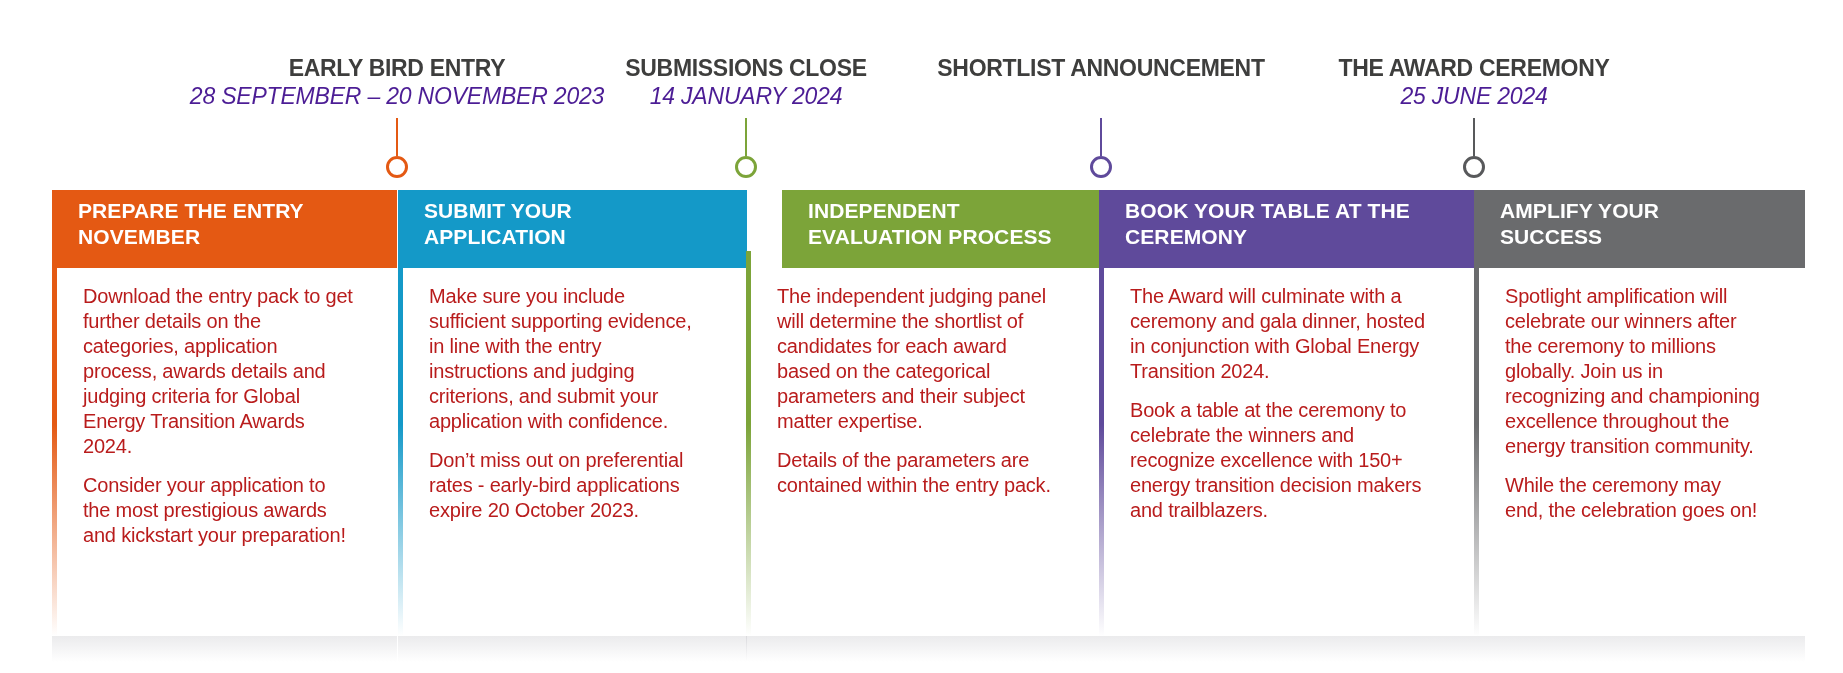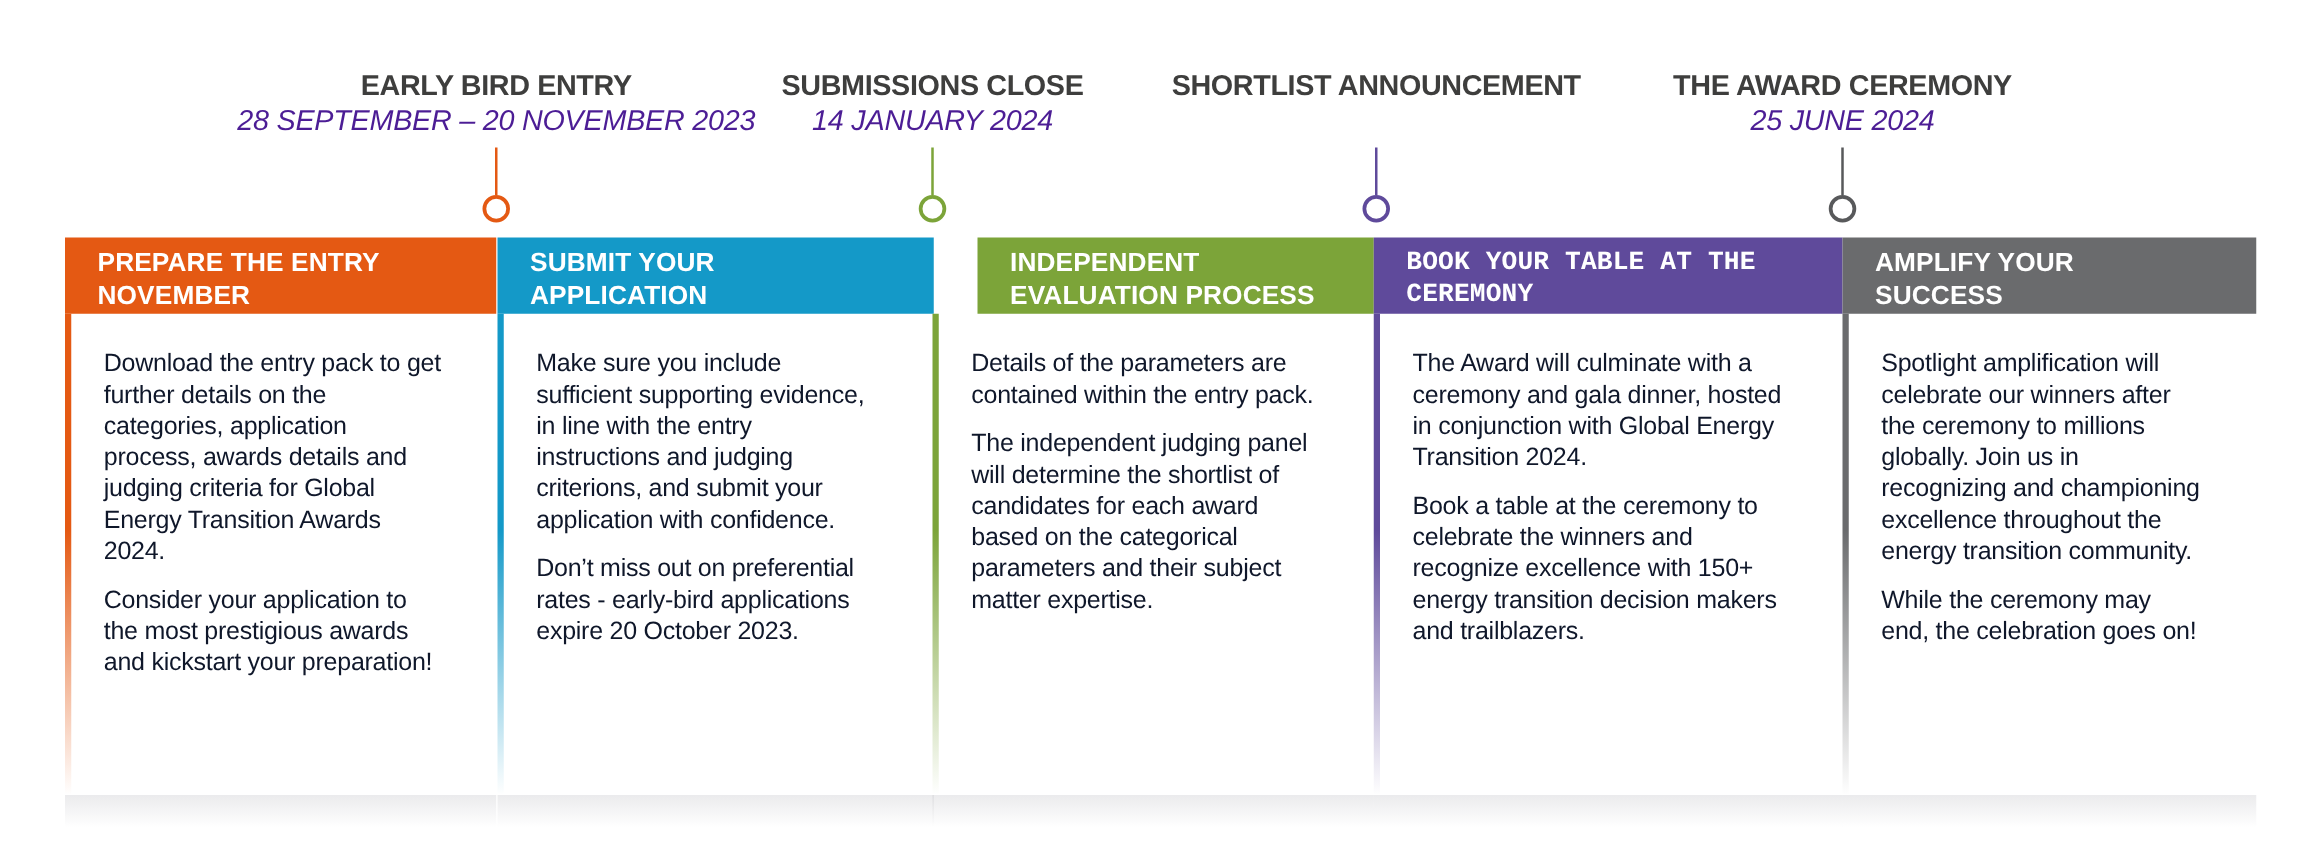--- a/index.html
+++ b/index.html
@@ -43,35 +43,35 @@
 
   
   .col{position:absolute;top:190px;height:472px;}
   .col1{left:52px;width:345px;}
   .col2{left:398px;width:349px;}
   .col3{left:746px;width:353px;}
   .col4{left:1099px;width:375px;}
   .col5{left:1474px;width:331px;}
 
   .hdr{
-    height:61px;box-sizing:border-box;
+    height:78px;box-sizing:border-box;
     padding:8px 18px 0 26px;
     color:#ffffff;font-weight:bold;font-size:21px;line-height:26px;
     letter-spacing:0.1px;
   }
   .col1 .hdr{background:var(--c1);}
   .col2 .hdr{background:var(--c2);}
   .col3 .hdr{background:var(--c3);margin-left:36px;}
-  .col4 .hdr{background:var(--c4);font-family:Liberation Mono, monospace;}
+  .col4 .hdr{background:var(--c4);}
   .col5 .hdr{background:var(--c5);}
 
   .body{
     box-sizing:border-box;
-    padding:28px 44px 0 31px;
-    color:#0f172a;font-size:20px;line-height:25px;letter-spacing:-0.2px;
+    padding:16px 44px 0 31px;
+    color:#b91c1c;font-size:20px;line-height:25px;letter-spacing:-0.2px;
   }
   .body p{margin:0 0 14px 0;}
 
   .edge{position:absolute;left:0;top:61px;width:5px;height:385px;}
   .col1 .edge{background:linear-gradient(to bottom, var(--c1) 0%, var(--c1) 45%, rgba(255,255,255,0) 100%);}
   .col2 .edge{background:linear-gradient(to bottom, var(--c2) 0%, var(--c2) 45%, rgba(255,255,255,0) 100%);}
   .col3 .edge{background:linear-gradient(to bottom, var(--c3) 0%, var(--c3) 45%, rgba(255,255,255,0) 100%);}
   .col4 .edge{background:linear-gradient(to bottom, var(--c4) 0%, var(--c4) 45%, rgba(255,255,255,0) 100%);}
   .col5 .edge{background:linear-gradient(to bottom, var(--c5) 0%, var(--c5) 45%, rgba(255,255,255,0) 100%);}
 
@@ -137,22 +137,22 @@
     <div class="shadow"></div>
   </div>
 
   <div class="col col3">
     <div class="hdr">
       <div>INDEPENDENT</div>
       <div>EVALUATION PROCESS</div>
     </div>
     <div class="edge"></div>
     <div class="body">
+      <p>The independent judging panel will determine the shortlist of candidates for each award based on the categorical parameters and their subject matter expertise.</p>
       <p>Details of the parameters are contained within the entry pack.</p>
-      <p>The independent judging panel will determine the shortlist of candidates for each award based on the categorical parameters and their subject matter expertise.</p>
     </div>
     <div class="shadow"></div>
   </div>
 
   <div class="col col4">
     <div class="hdr">
       <div>BOOK YOUR TABLE AT THE</div>
       <div>CEREMONY</div>
     </div>
     <div class="edge"></div>

